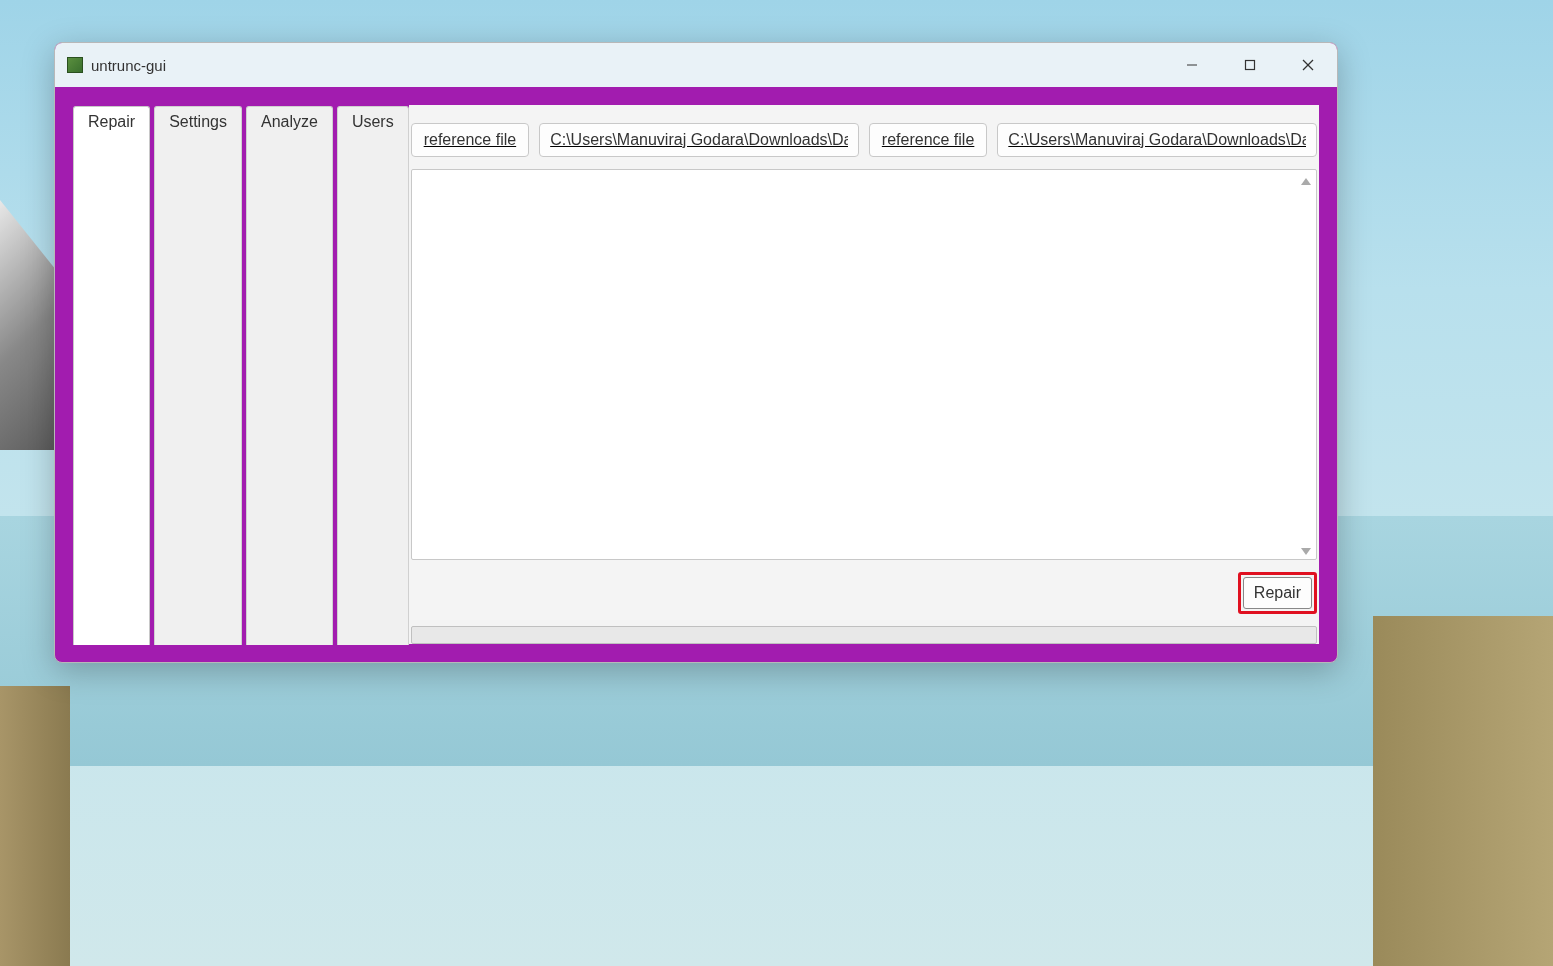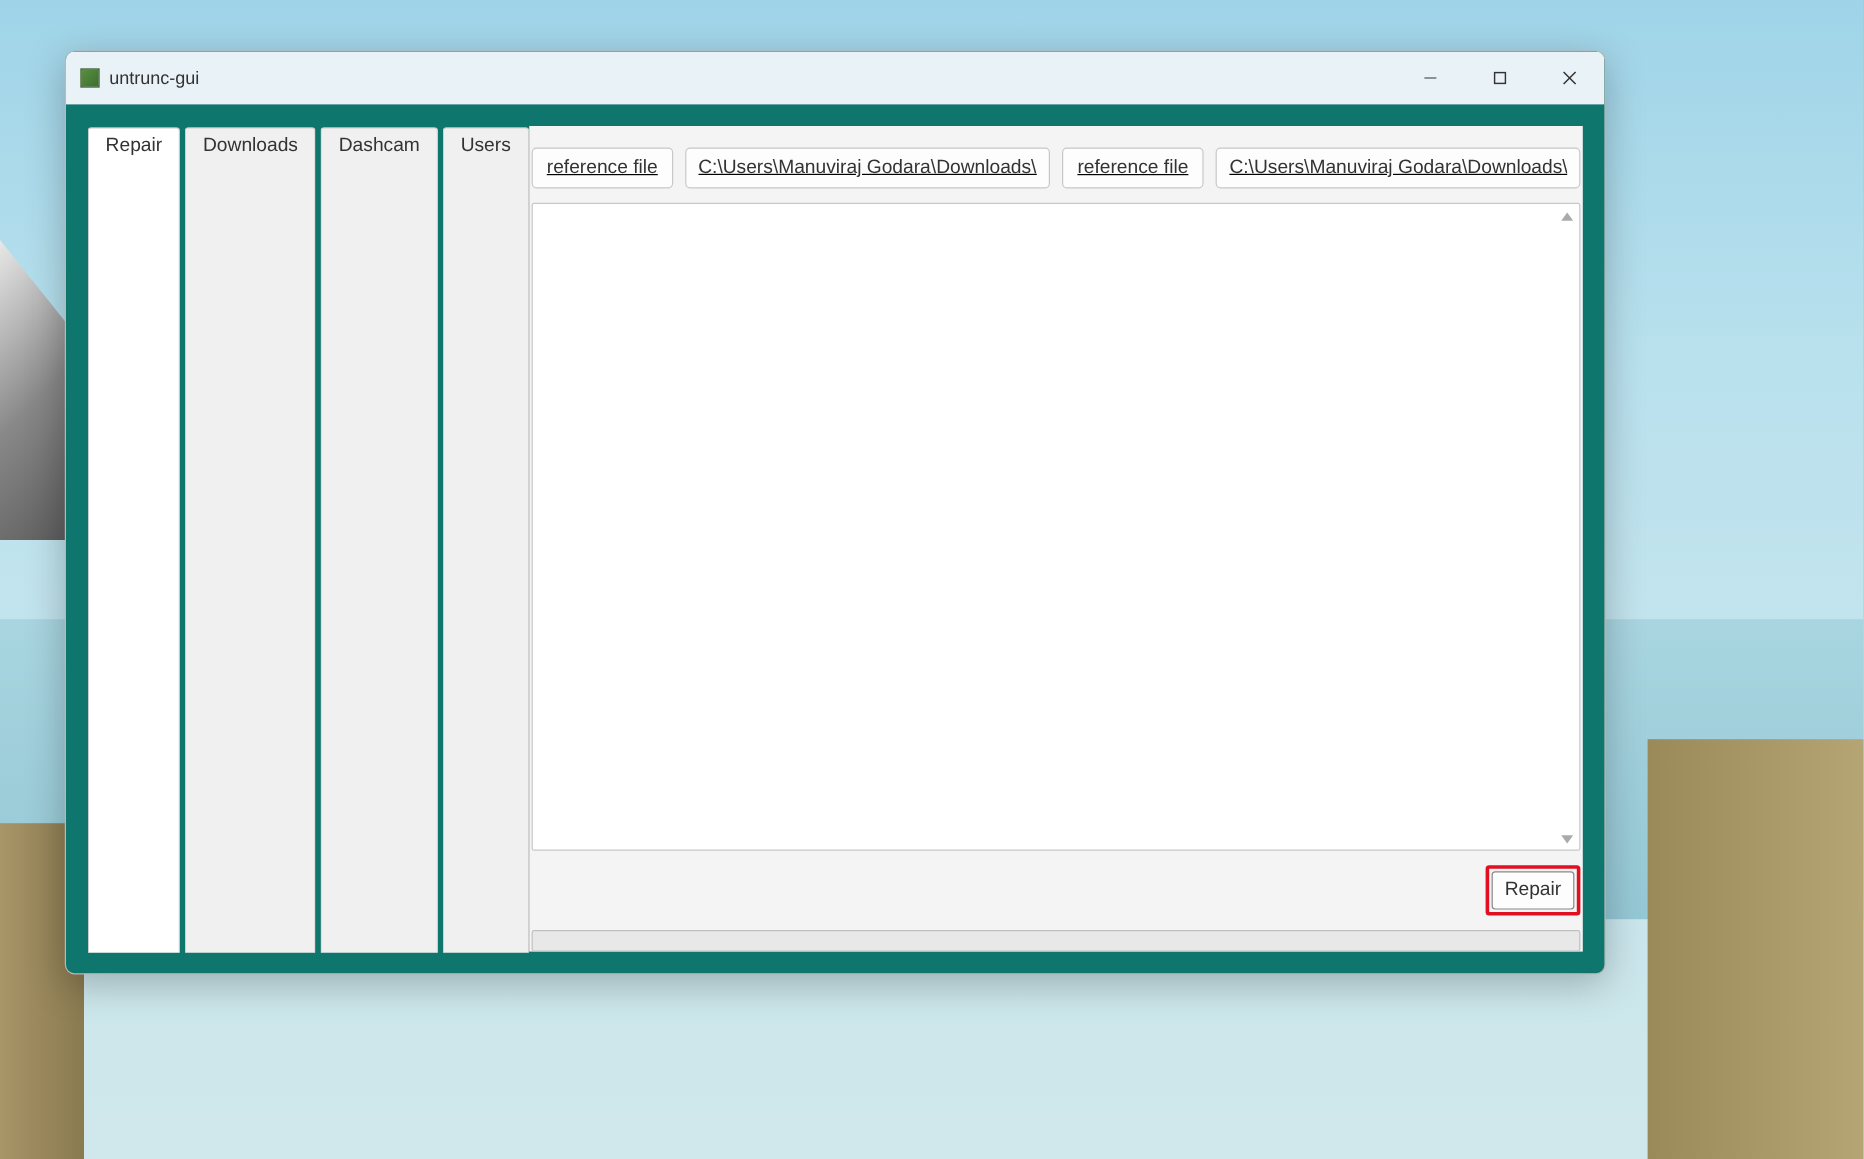--- a/index.html
+++ b/index.html
@@ -51,22 +51,22 @@
       bottom: 0;
       width: 180px;
       height: 350px;
       background: linear-gradient(90deg, #9a8a5a 0%, #b5a575 100%);
     }
     .window {
       position: absolute;
       left: 54px;
       top: 42px;
       width: 1284px;
-      height: 770px;
-      background: #0f766e;
+      height: 621px;
+      background: #a21caf;
       border: 1px solid #b8b8b8;
       border-radius: 8px;
       box-shadow: 0 8px 32px rgba(0,0,0,0.25);
       display: flex;
       flex-direction: column;
       overflow: hidden;
     }
     .titlebar {
       height: 44px;
       background: #e9f2f7;
@@ -247,22 +247,22 @@
             <line x1="1" y1="1" x2="11" y2="11" stroke="#333" stroke-width="1.2"></line>
             <line x1="11" y1="1" x2="1" y2="11" stroke="#333" stroke-width="1.2"></line>
           </svg>
       </div>
     </div>
   </div>
 
   <div class="content">
     <div class="tabs">
       <div class="tab active">Repair</div>
-      <div class="tab">Downloads</div>
-      <div class="tab">Dashcam</div>
+      <div class="tab">Settings</div>
+      <div class="tab">Analyze</div>
       <div class="tab">Users</div>
     </div>
 
     <div class="tab-content">
       <div class="file-row">
         <button class="file-btn">reference file</button>
         <input class="file-input" type="text" value="C:\Users\Manuviraj Godara\Downloads\Dashcam\MP4\5538137-sd" style="">
         <button class="file-btn">reference file</button>
         <input class="file-input" type="text" value="C:\Users\Manuviraj Godara\Downloads\Dashcam\MP4\2876548-sc" style="">
       </div>

